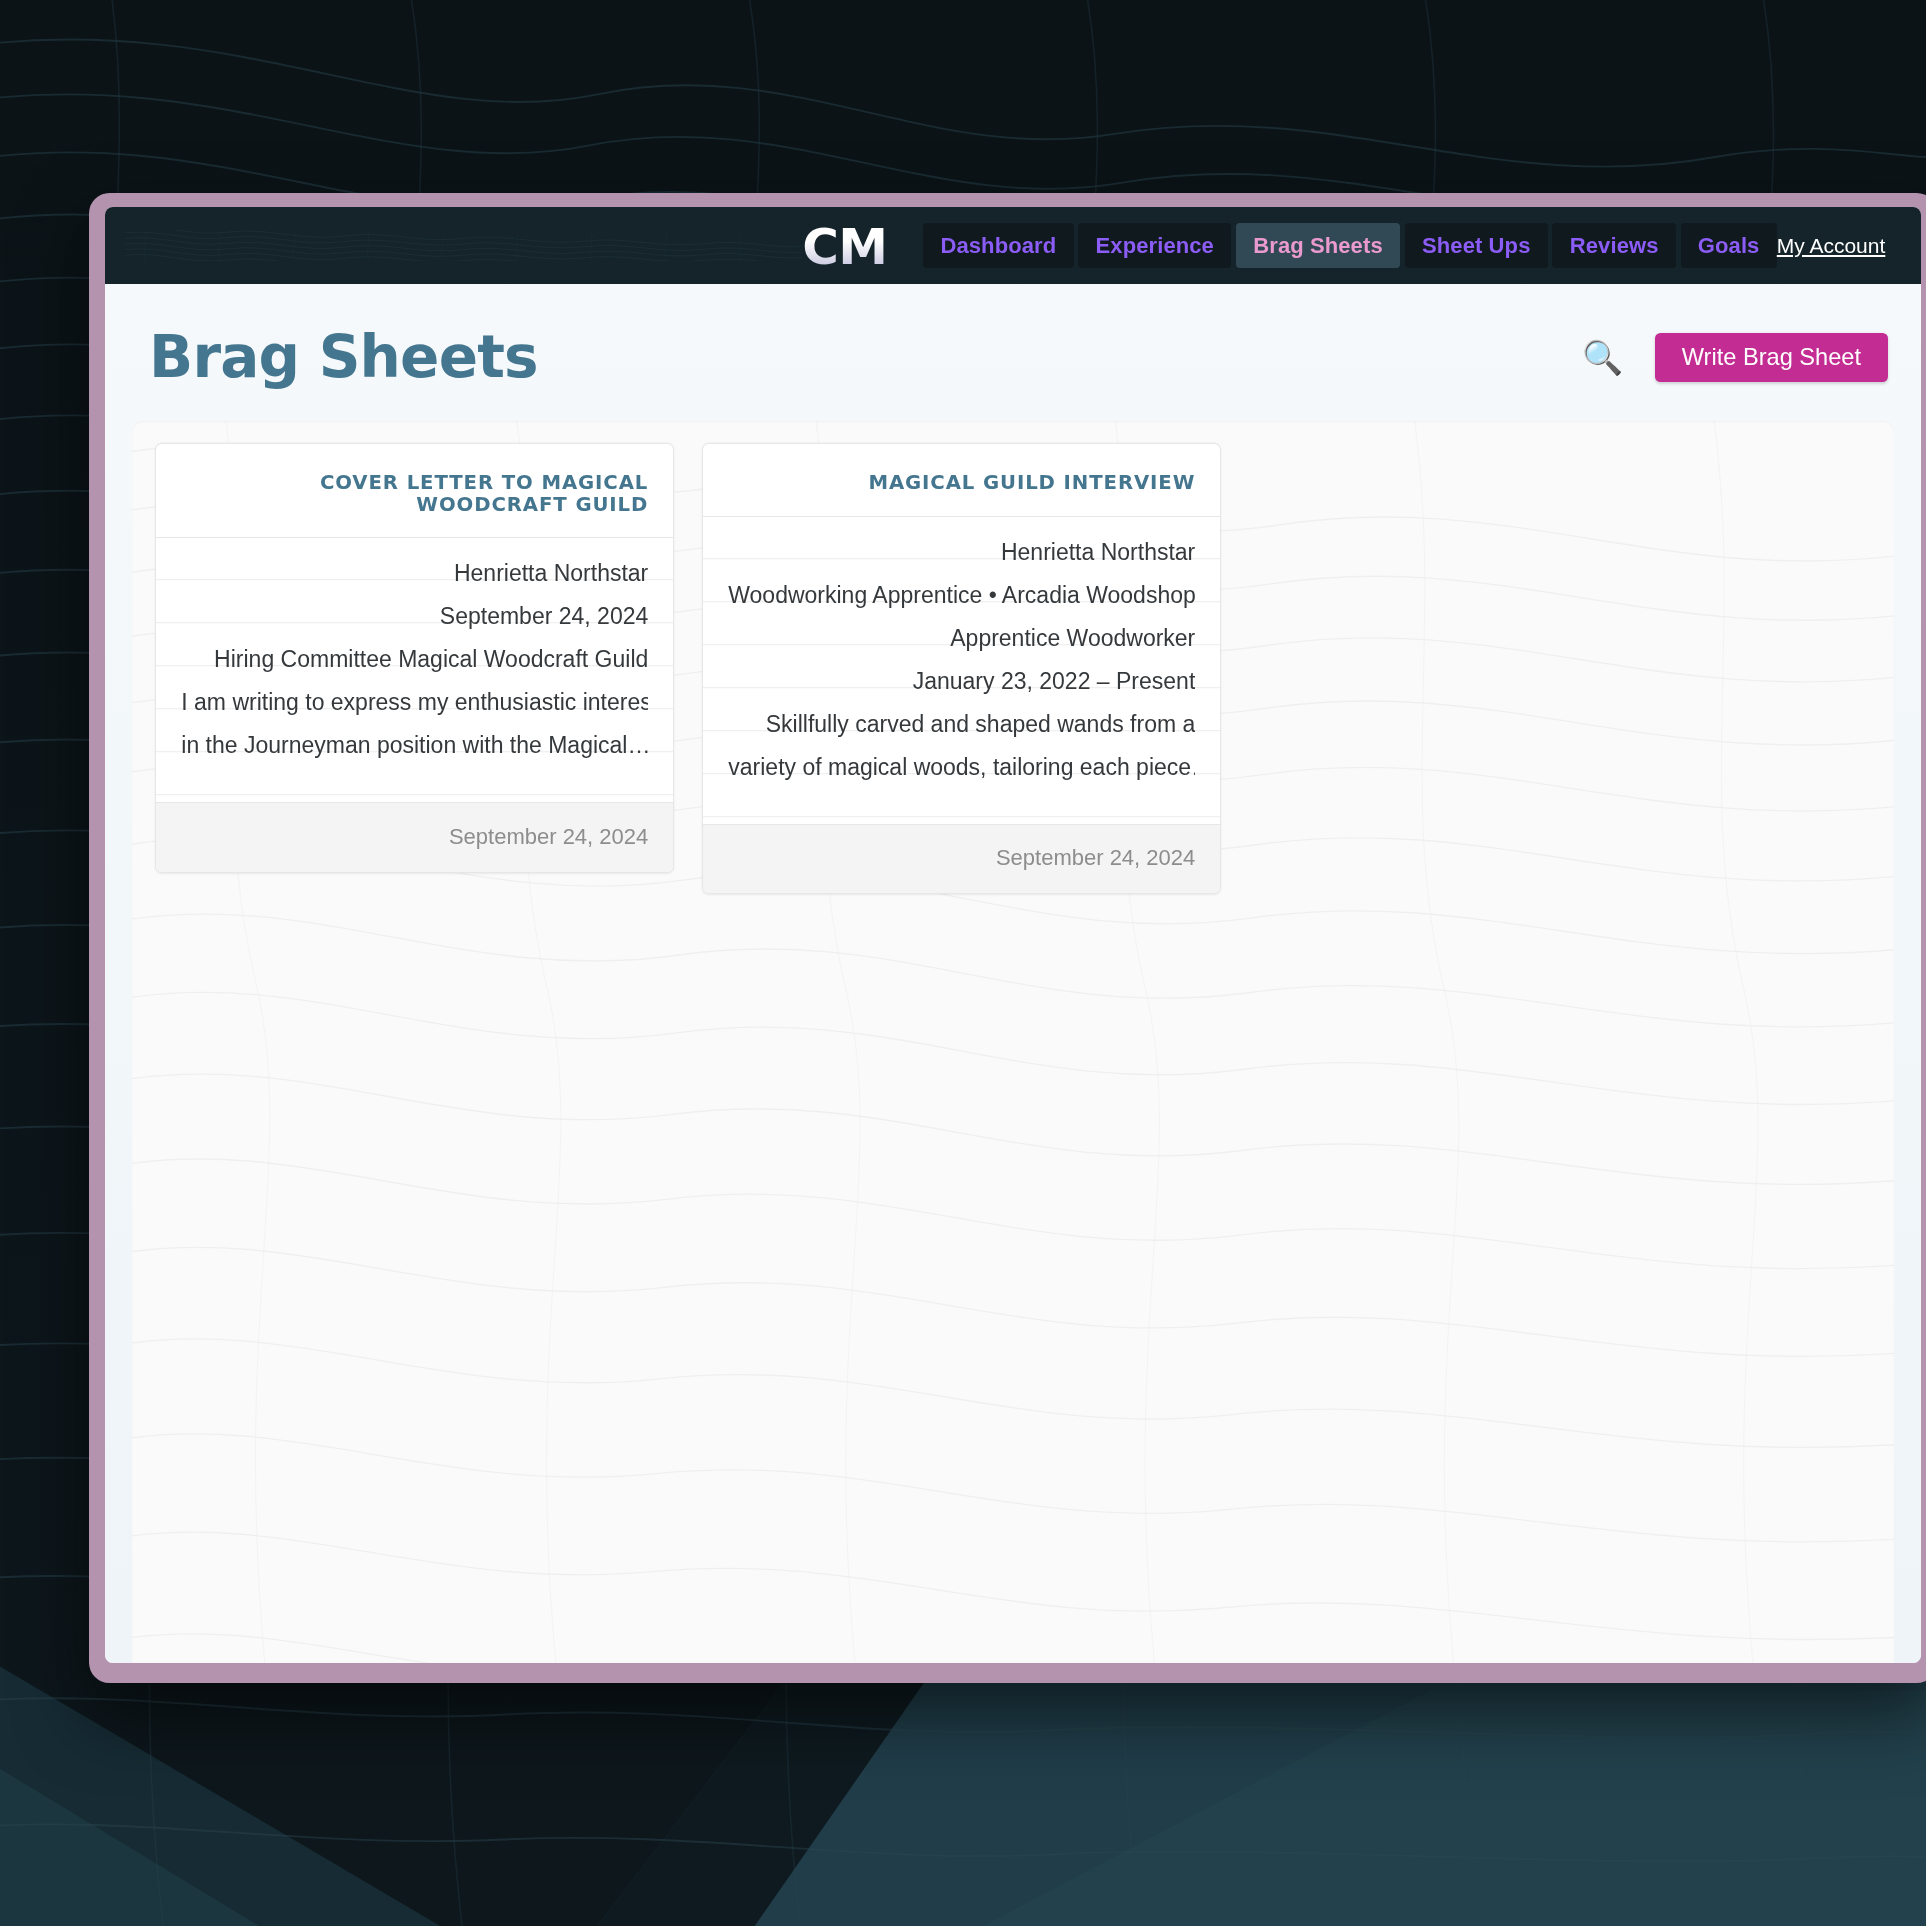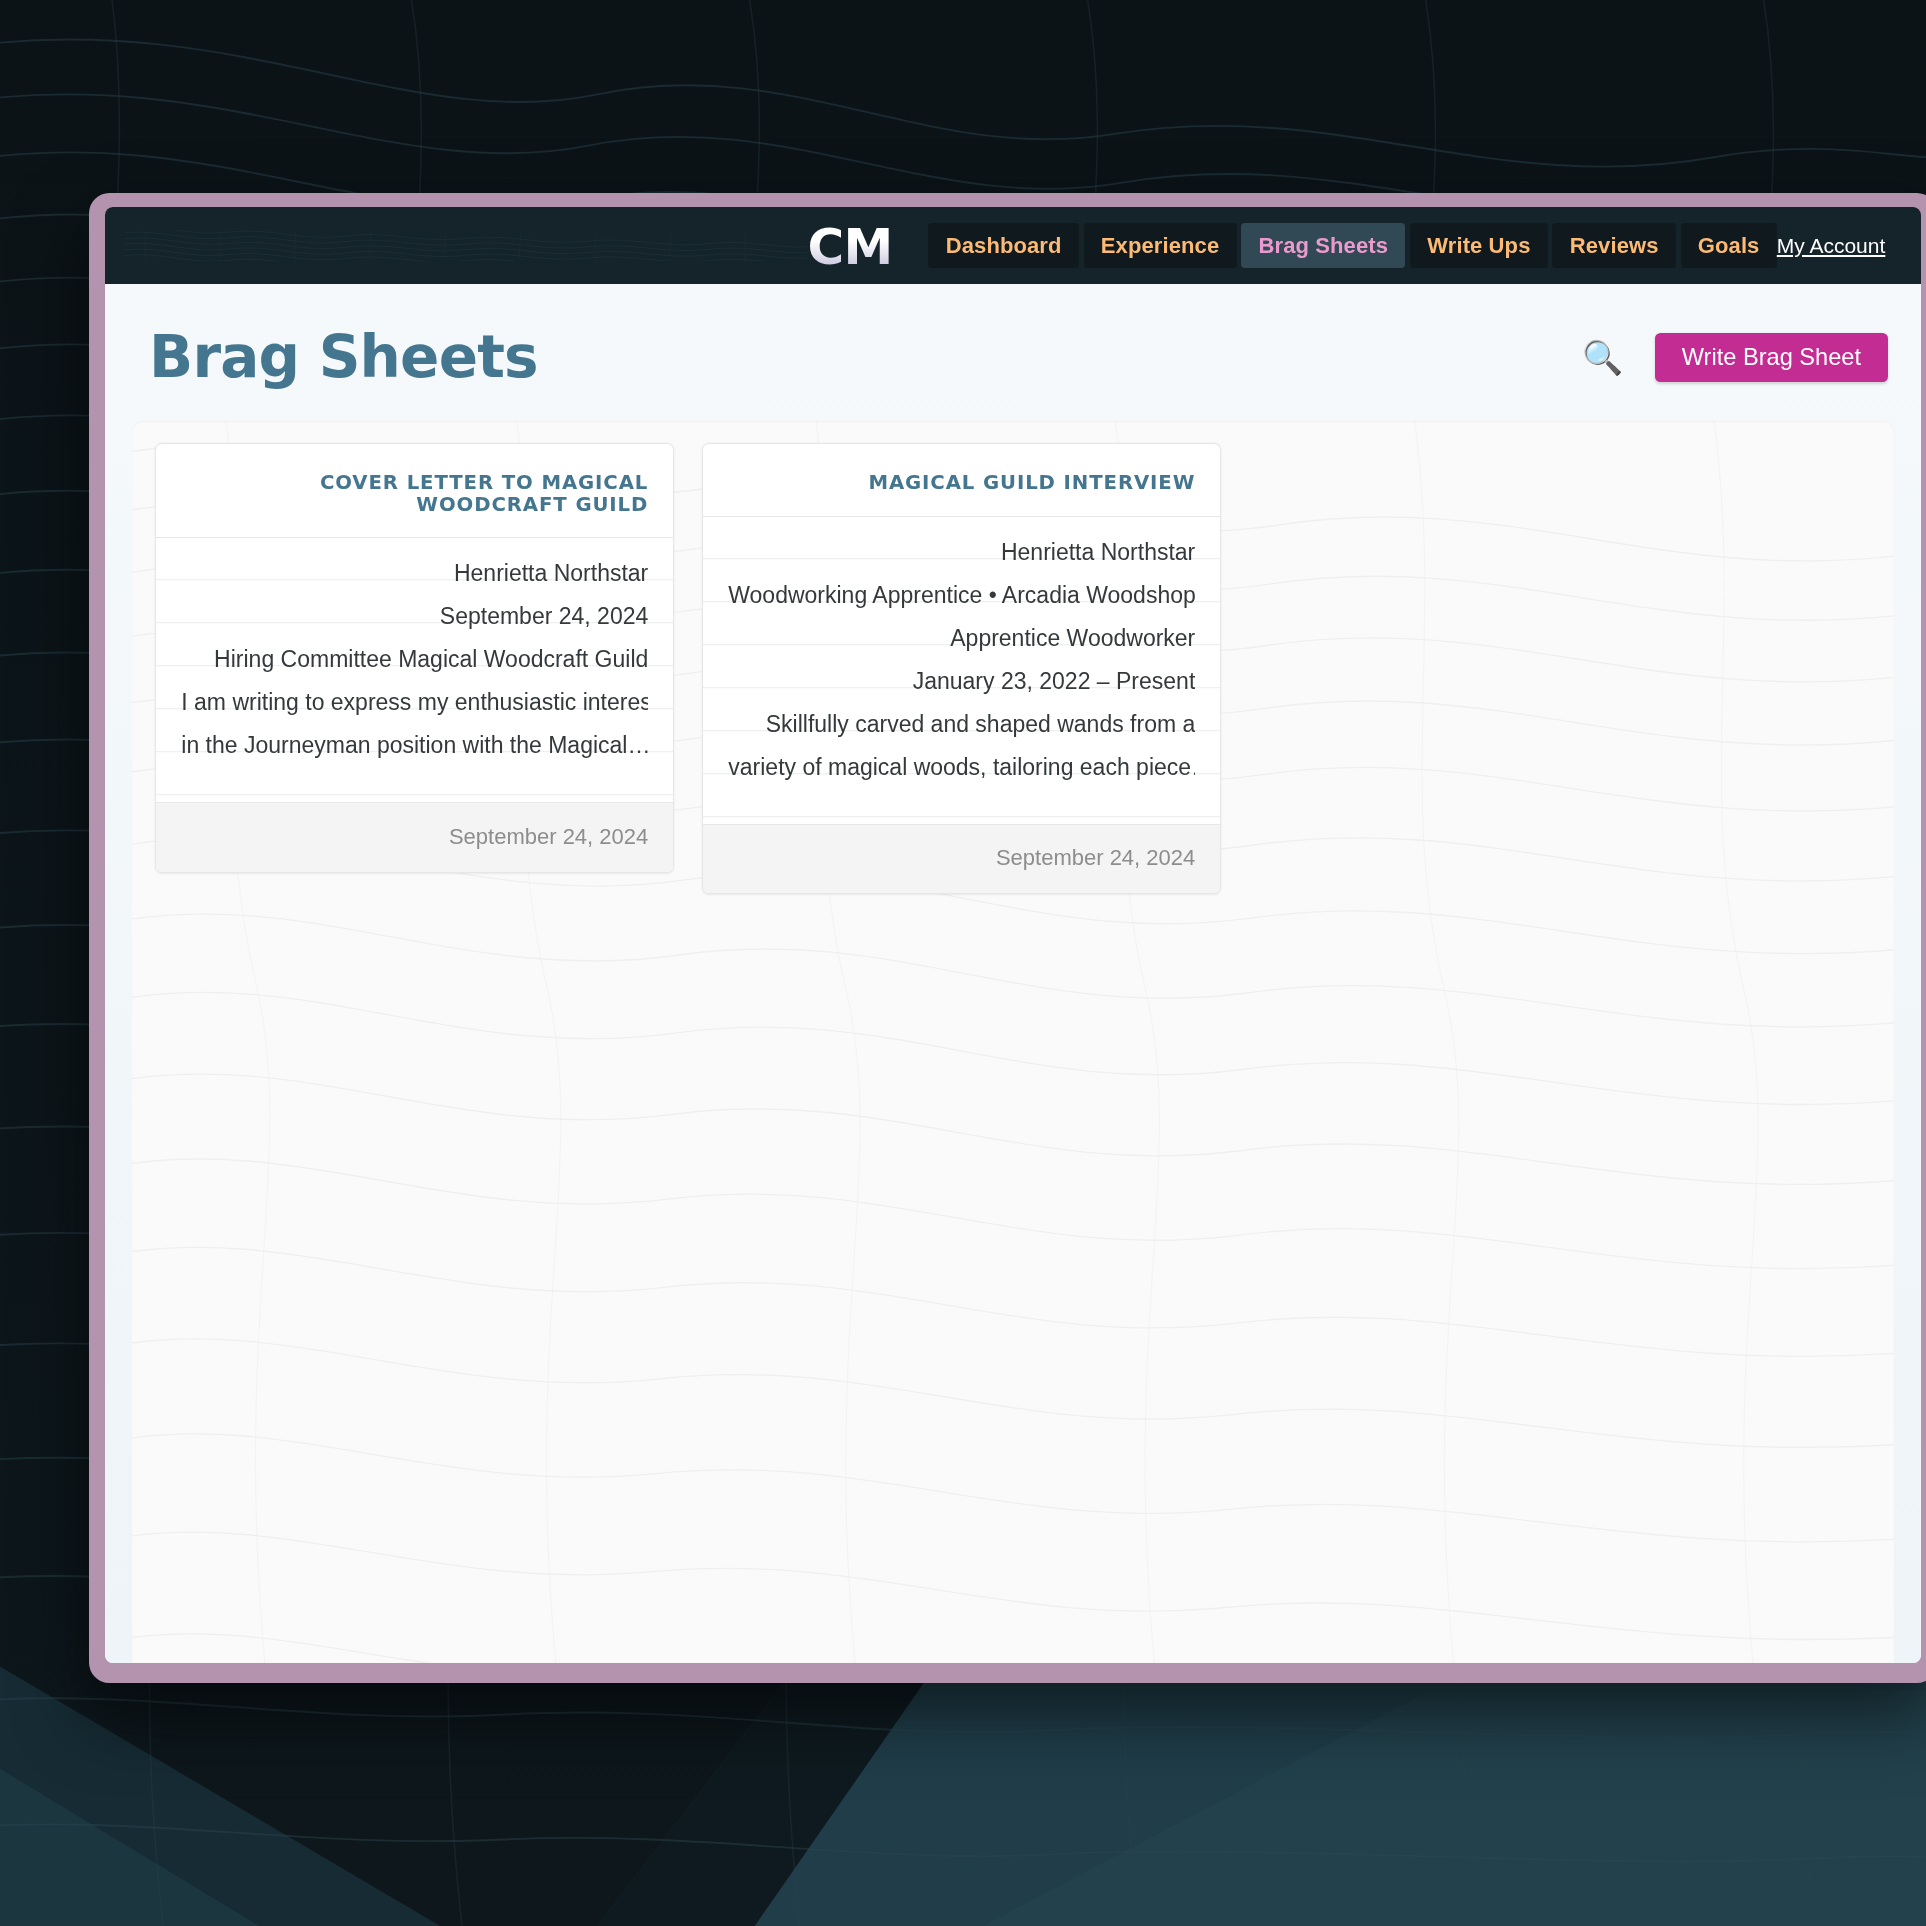--- a/index.html
+++ b/index.html
@@ -96,21 +96,21 @@
 
   .nav-links {
     display: flex;
     align-items: center;
     gap: 4.7px;
   }
 
   .nav-link {
     font-size: 22px;
     font-weight: 700;
-    color: #fdba74;
+    color: #8b5cf6;
     padding: 9.4px 17.3px;
     border-radius: 3.9px;
     background: rgba(11,19,23,0.62);
     text-decoration: none;
     white-space: nowrap;
     letter-spacing: 0.1px;
   }
   .nav-link.active {
     color: #eb9ad0;
     background: rgba(56,82,94,0.82);
@@ -343,21 +343,21 @@
           <path d="M1980,-10 C2000,30 1970,60 1990,110"></path>
         </g>
       </svg>
 
       <div class="brand-logo">CM</div>
 
       <div class="nav-links">
         <a class="nav-link" href="#">Dashboard</a>
         <a class="nav-link" href="#">Experience</a>
         <a class="nav-link active" href="#">Brag Sheets</a>
-        <a class="nav-link" href="#">Write Ups</a>
+        <a class="nav-link" href="#">Sheet Ups</a>
         <a class="nav-link" href="#">Reviews</a>
         <a class="nav-link" href="#">Goals</a>
       </div>
 
       <a id="nav-account" href="#">My Account</a>
     </nav>
 
     <div id="page-body">
 
       <div id="page-header">

